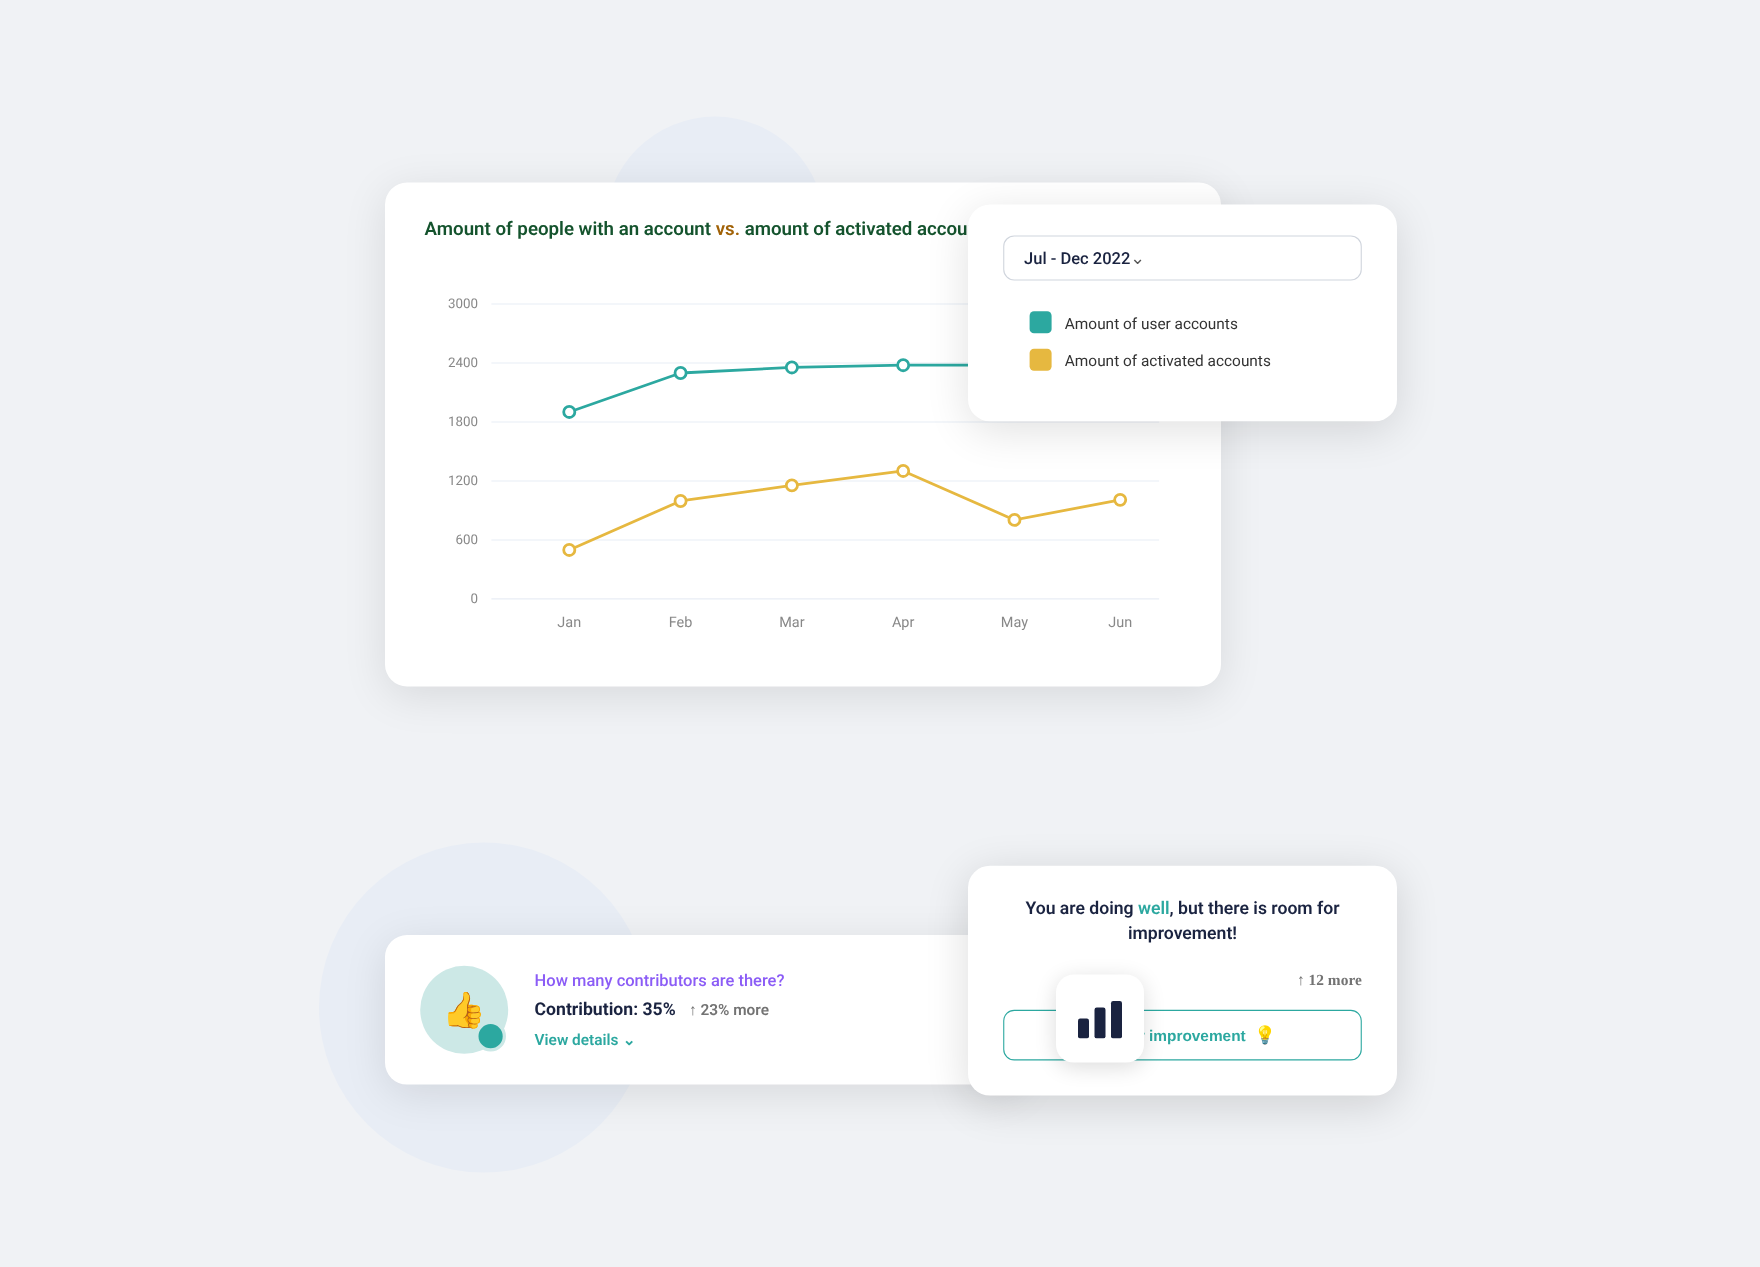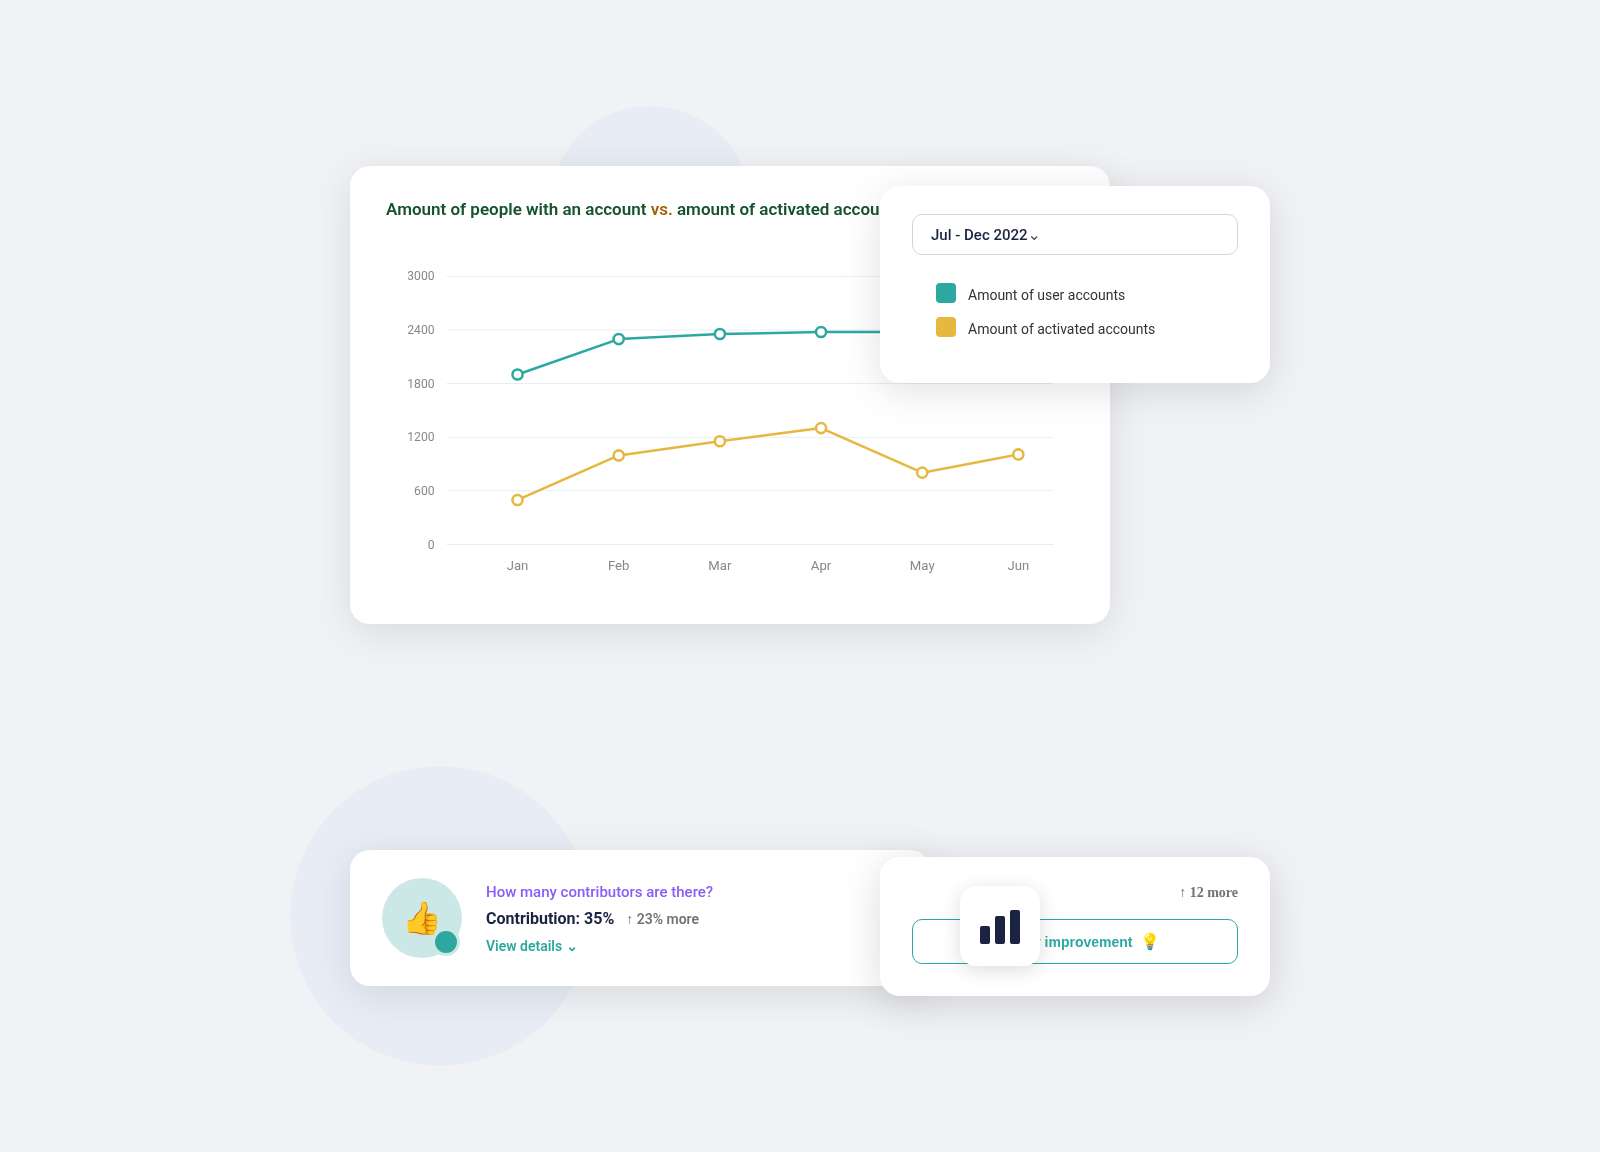--- a/index.html
+++ b/index.html
@@ -353,20 +353,23 @@
       <div class="legend-dot teal"></div>
       <span class="legend-text">Amount of user accounts</span>
     </div>
     <div class="legend-item">
       <div class="legend-dot yellow"></div>
       <span class="legend-text">Amount of activated accounts</span>
     </div>
   </div>
 
   <div class="improvement-card" style="bottom: -10px; right: -20px;">
+    <div class="improvement-title">
+      <span>You are doing </span><span class="well" style="color:#2ca8a0">well</span><span>, but there is room for improvement!</span>
+    </div>
     <div class="more-label">↑ 12 more</div>
     <div class="action-buttons">
       <button class="action-btn">
         <span>Tips for improvement</span>
         <span style="font-size:16px;">💡</span>
       </button>
     </div>
   </div>
 
   <div class="contributor-card" style="bottom: 0; left: 0;">

